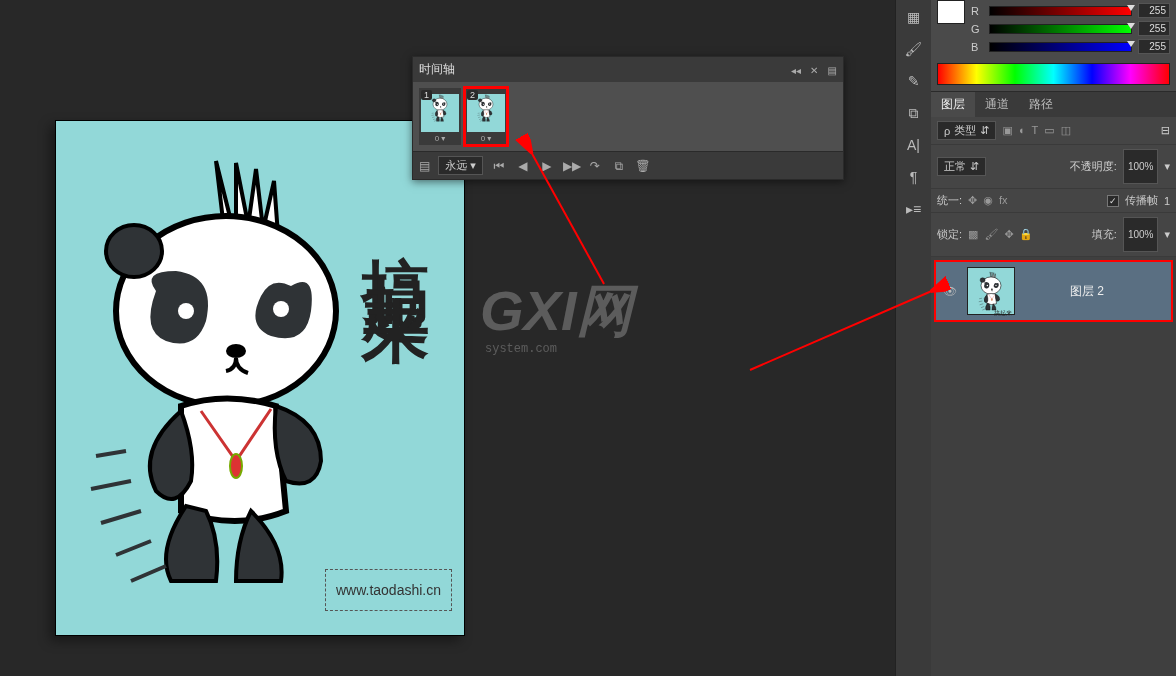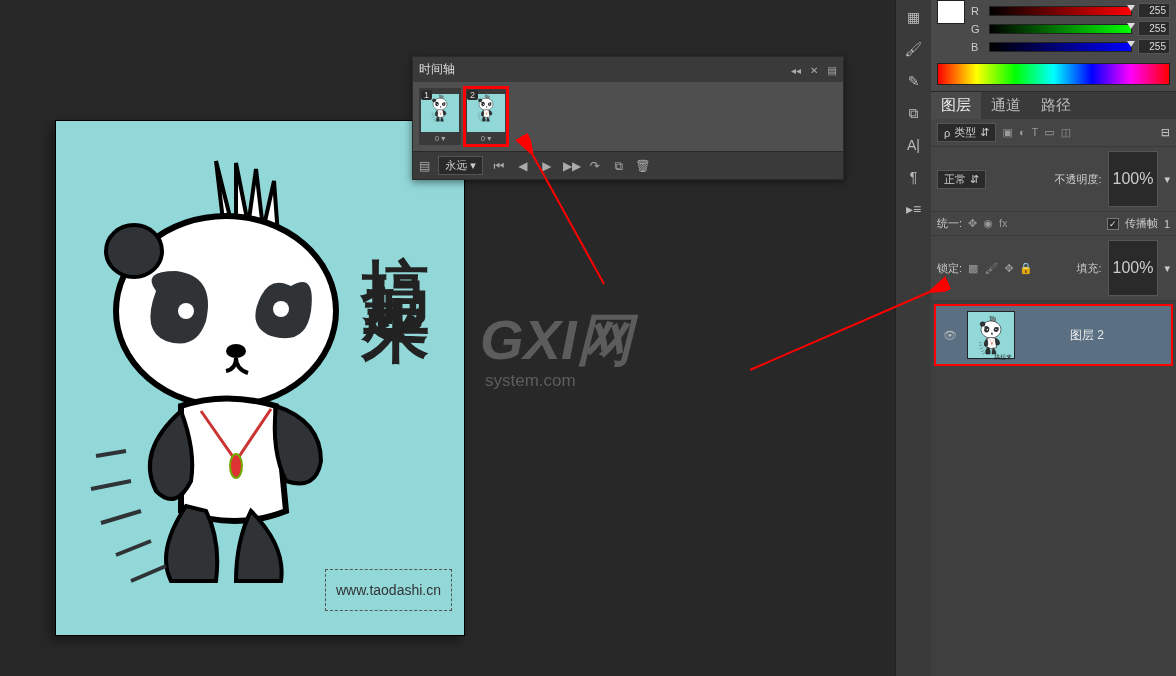--- a/index.html
+++ b/index.html
@@ -7,23 +7,23 @@
 
 
 .canvas-wrap { position: absolute; left: 55px; top: 120px; width: 410px; height: 516px; background: #92d8d8; border: 1px solid #000; }
 .canvas-shadow { position: absolute; left: 50px; top: 125px; width: 410px; height: 516px; background: rgba(0,0,0,.4); filter: blur(6px); z-index: -1; }
 .panda { position: absolute; left: 30px; top: 30px; width: 280px; height: 440px; }
 .panda svg { width: 100%; height: 100%; }
 .cntext { position: absolute; right: 20px; top: 80px; font-size: 68px; line-height: 1.4; color: #222; font-weight: 600; writing-mode: vertical-rl; letter-spacing: 20px; }
 .url-box { position: absolute; right: 12px; bottom: 24px; border: 1px dashed #555; padding: 12px 10px; color: #333; font-size: 14px; }
 
 
-.watermark { position: absolute; left: 480px; top: 303px; color: rgba(190,190,190,.35); pointer-events: none; }
+.watermark { position: absolute; left: 480px; top: 274px; color: rgba(190,190,190,.35); pointer-events: none; }
 .watermark .big { font-size: 56px; font-style: italic; font-weight: bold; }
-.watermark .small { font-size: 17px; margin-left: 5px; display: block; margin-top: -8px; }
+.watermark .small { font-size: 12px; margin-left: 5px; display: block; margin-top: -8px; font-family: Liberation Mono, monospace; }
 
 
 .timeline { position: absolute; left: 412px; top: 56px; width: 432px; background: #4a4a4a; border: 1px solid #2a2a2a; box-shadow: 0 2px 8px rgba(0,0,0,.5); }
 .timeline .hdr { display: flex; align-items: center; justify-content: space-between; background: #3a3a3a; padding: 4px 6px; }
 .timeline .hdr .title { color: #ddd; font-size: 12px; }
 .timeline .hdr .ctrls span { color: #aaa; margin-left: 6px; font-size: 10px; cursor: pointer; }
 .timeline .frames { display: flex; gap: 4px; padding: 6px; background: #4f4f4f; }
 .frame { width: 42px; background: #3a3a3a; padding: 2px; position: relative; }
 .frame.selected { outline: 3px solid #ff0000; outline-offset: -1px; }
 .frame .num { position: absolute; top: 2px; left: 2px; background: #2a2a2a; color: #ddd; font-size: 9px; padding: 0 3px; border-radius: 2px; }
@@ -50,28 +50,28 @@
 .slider-row .track.b { background: linear-gradient(to right,#000,#00f); }
 .slider-row .knob { position: absolute; right: -4px; top: -2px; width: 0; height: 0; border-left: 4px solid transparent; border-right: 4px solid transparent; border-top: 6px solid #ddd; }
 .slider-row .val { width: 32px; background: #2a2a2a; border: 1px solid #555; color: #ddd; font-size: 10px; text-align: right; padding: 1px 3px; }
 .swatches { display: flex; align-items: flex-start; gap: 6px; margin-bottom: 4px; }
 .swatch-box { width: 28px; height: 24px; border: 1px solid #222; }
 .swatch-box.fg { background: #fff; }
 .spectrum { height: 22px; margin-top: 6px; background: linear-gradient(to right, #f00,#ff0,#0f0,#0ff,#00f,#f0f,#f00); border: 1px solid #222; }
 
 .layers-panel { flex: 1; display: flex; flex-direction: column; }
 .lp-tabs { display: flex; background: #3a3a3a; }
-.lp-tab { padding: 4px 10px; font-size: 15px; color: #bbb; cursor: pointer; }
+.lp-tab { padding: 4px 10px; font-size: 12px; color: #bbb; cursor: pointer; }
 .lp-tab.active { background: #4a4a4a; color: #eee; }
 .lp-row { display: flex; align-items: center; gap: 6px; padding: 4px 6px; border-bottom: 1px solid #3a3a3a; font-size: 11px; color: #ccc; background: #454545; }
 .lp-row .sel { background: #2a2a2a; border: 1px solid #555; padding: 1px 6px; display: flex; align-items: center; gap: 4px; }
 .lp-row .icons { display: flex; gap: 6px; color: #999; }
 .lp-row .icons span { cursor: pointer; }
 .lp-row .spacer { flex: 1; }
-.lp-row .numval { background: #2a2a2a; border: 1px solid #555; padding: 18px 4px; font-size: 16px; }
+.lp-row .numval { background: #2a2a2a; border: 1px solid #555; padding: 11px 4px; font-size: 10px; }
 .chk { width: 12px; height: 12px; border: 1px solid #777; background: #2a2a2a; display: inline-flex; align-items: center; justify-content: center; font-size: 9px; color: #ddd; }
 
 .layer-list { flex: 1; background: #3f3f3f; overflow: auto; padding: 2px 4px; }
 .layer { display: flex; align-items: center; gap: 8px; padding: 6px; margin: 2px 0; background: #4a4a4a; }
 .layer.selected { background: #5a6f82; outline: 2px solid #ff0000; outline-offset: -1px; }
 .layer .eye { width: 18px; color: #bbb; text-align: center; cursor: pointer; }
 .layer .lthumb { width: 48px; height: 48px; background: #92d8d8; border: 1px solid #222; }
 .layer .lthumb .minipanda { width: 36px; height: 40px; margin: 3px auto 0; }
 .layer .lthumb .tinytxt { font-size: 6px; color: #222; text-align: right; margin-right: 2px; margin-top: -2px; }
 .layer .lname { color: #eee; font-size: 12px; margin-left: 47px; }

